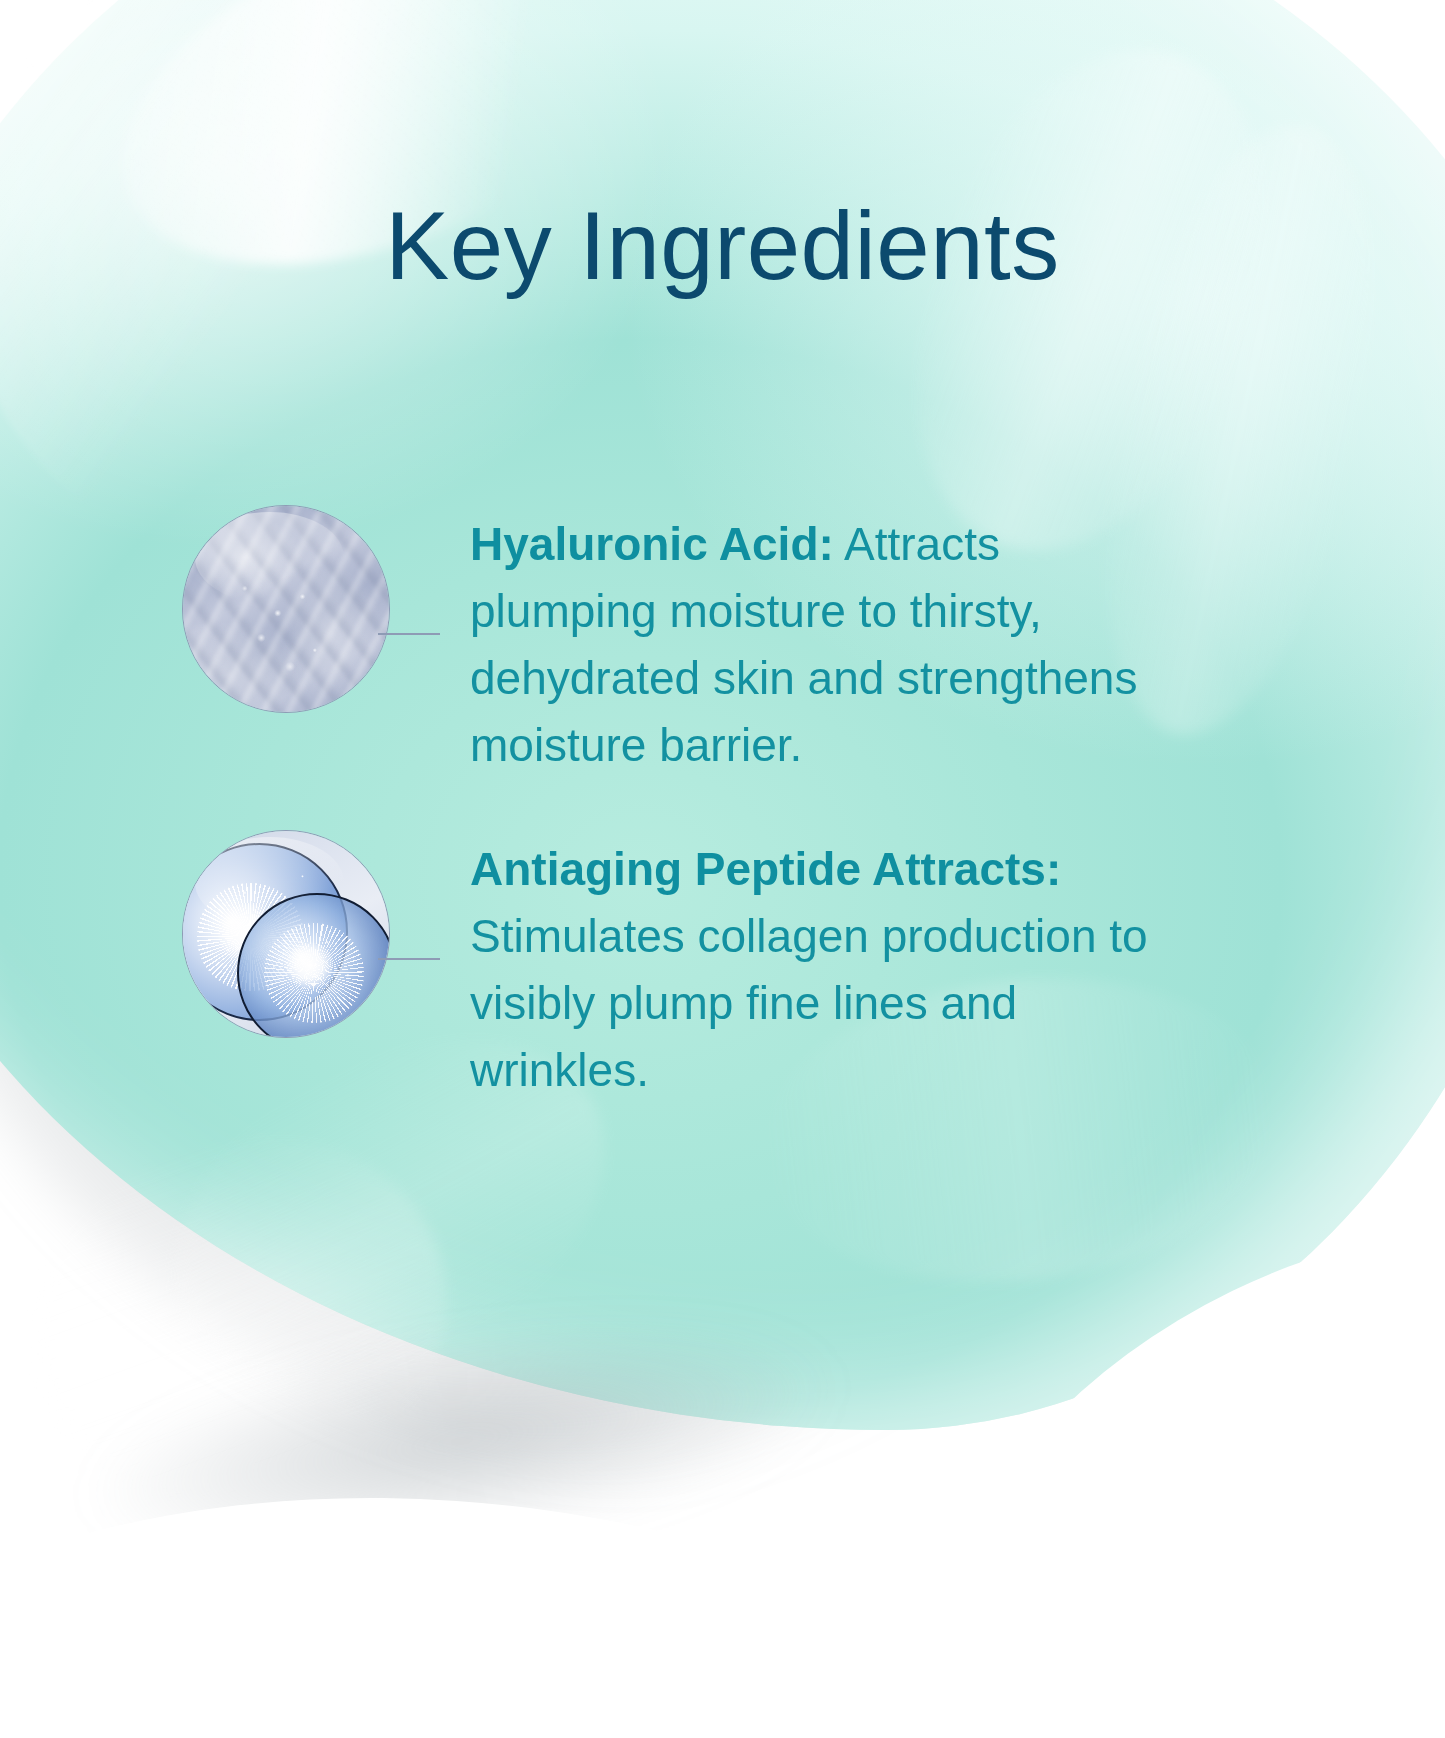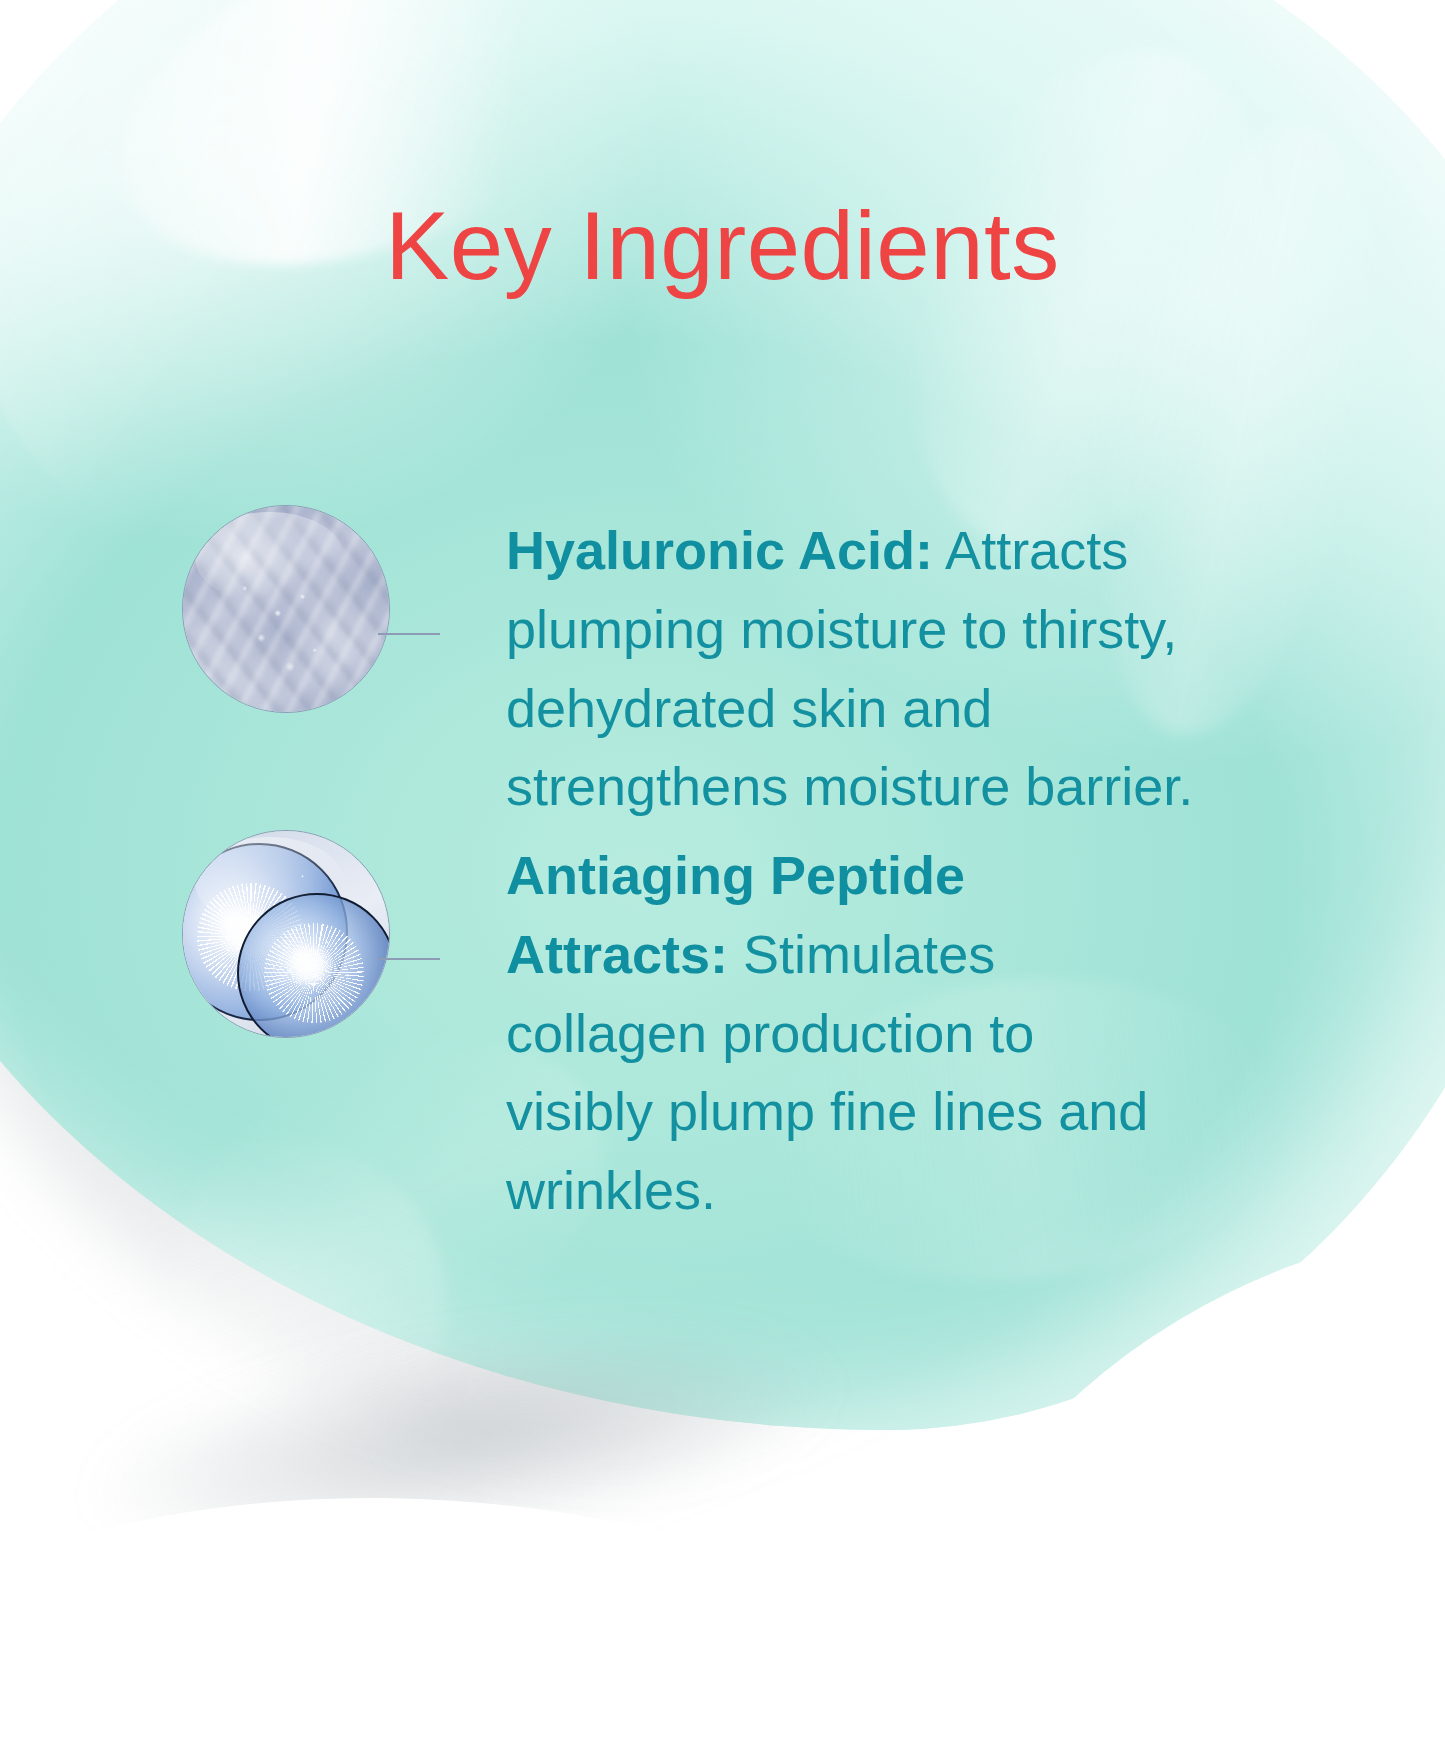--- a/index.html
+++ b/index.html
@@ -129,21 +129,21 @@
   .title {
     position: absolute;
     left: 0;
     right: 0;
     top: 196px;
     text-align: center;
     font-size: 96px;
     line-height: 1.05;
     font-weight: 300;
     letter-spacing: 0.5px;
-    color: #ef4444;
+    color: #0c4a6e;
   }
 
   
   .item {
     position: absolute;
     display: flex;
     align-items: flex-start;
   }
   #item-0 { left: 182px; top: 505px; }
   #item-1 { left: 182px; top: 830px; }
@@ -283,23 +283,23 @@
     position: absolute;
     height: 1.6px;
     background: #8e9bb5;
     top: 128px;
     left: 196px;
     width: 62px;
   }
 
   
   .item-text {
-    margin-left: 116px;
+    margin-left: 80px;
     width: 690px;
-    font-size: 54px;
+    font-size: 46px;
     line-height: 1.46;
     color: #1391a1;
     font-weight: 400;
     padding-top: 6px;
   }
   #item-1 .item-text { width: 680px; }
   .item-text b {
     font-weight: 700;
     color: #0f8fa0;
   }

